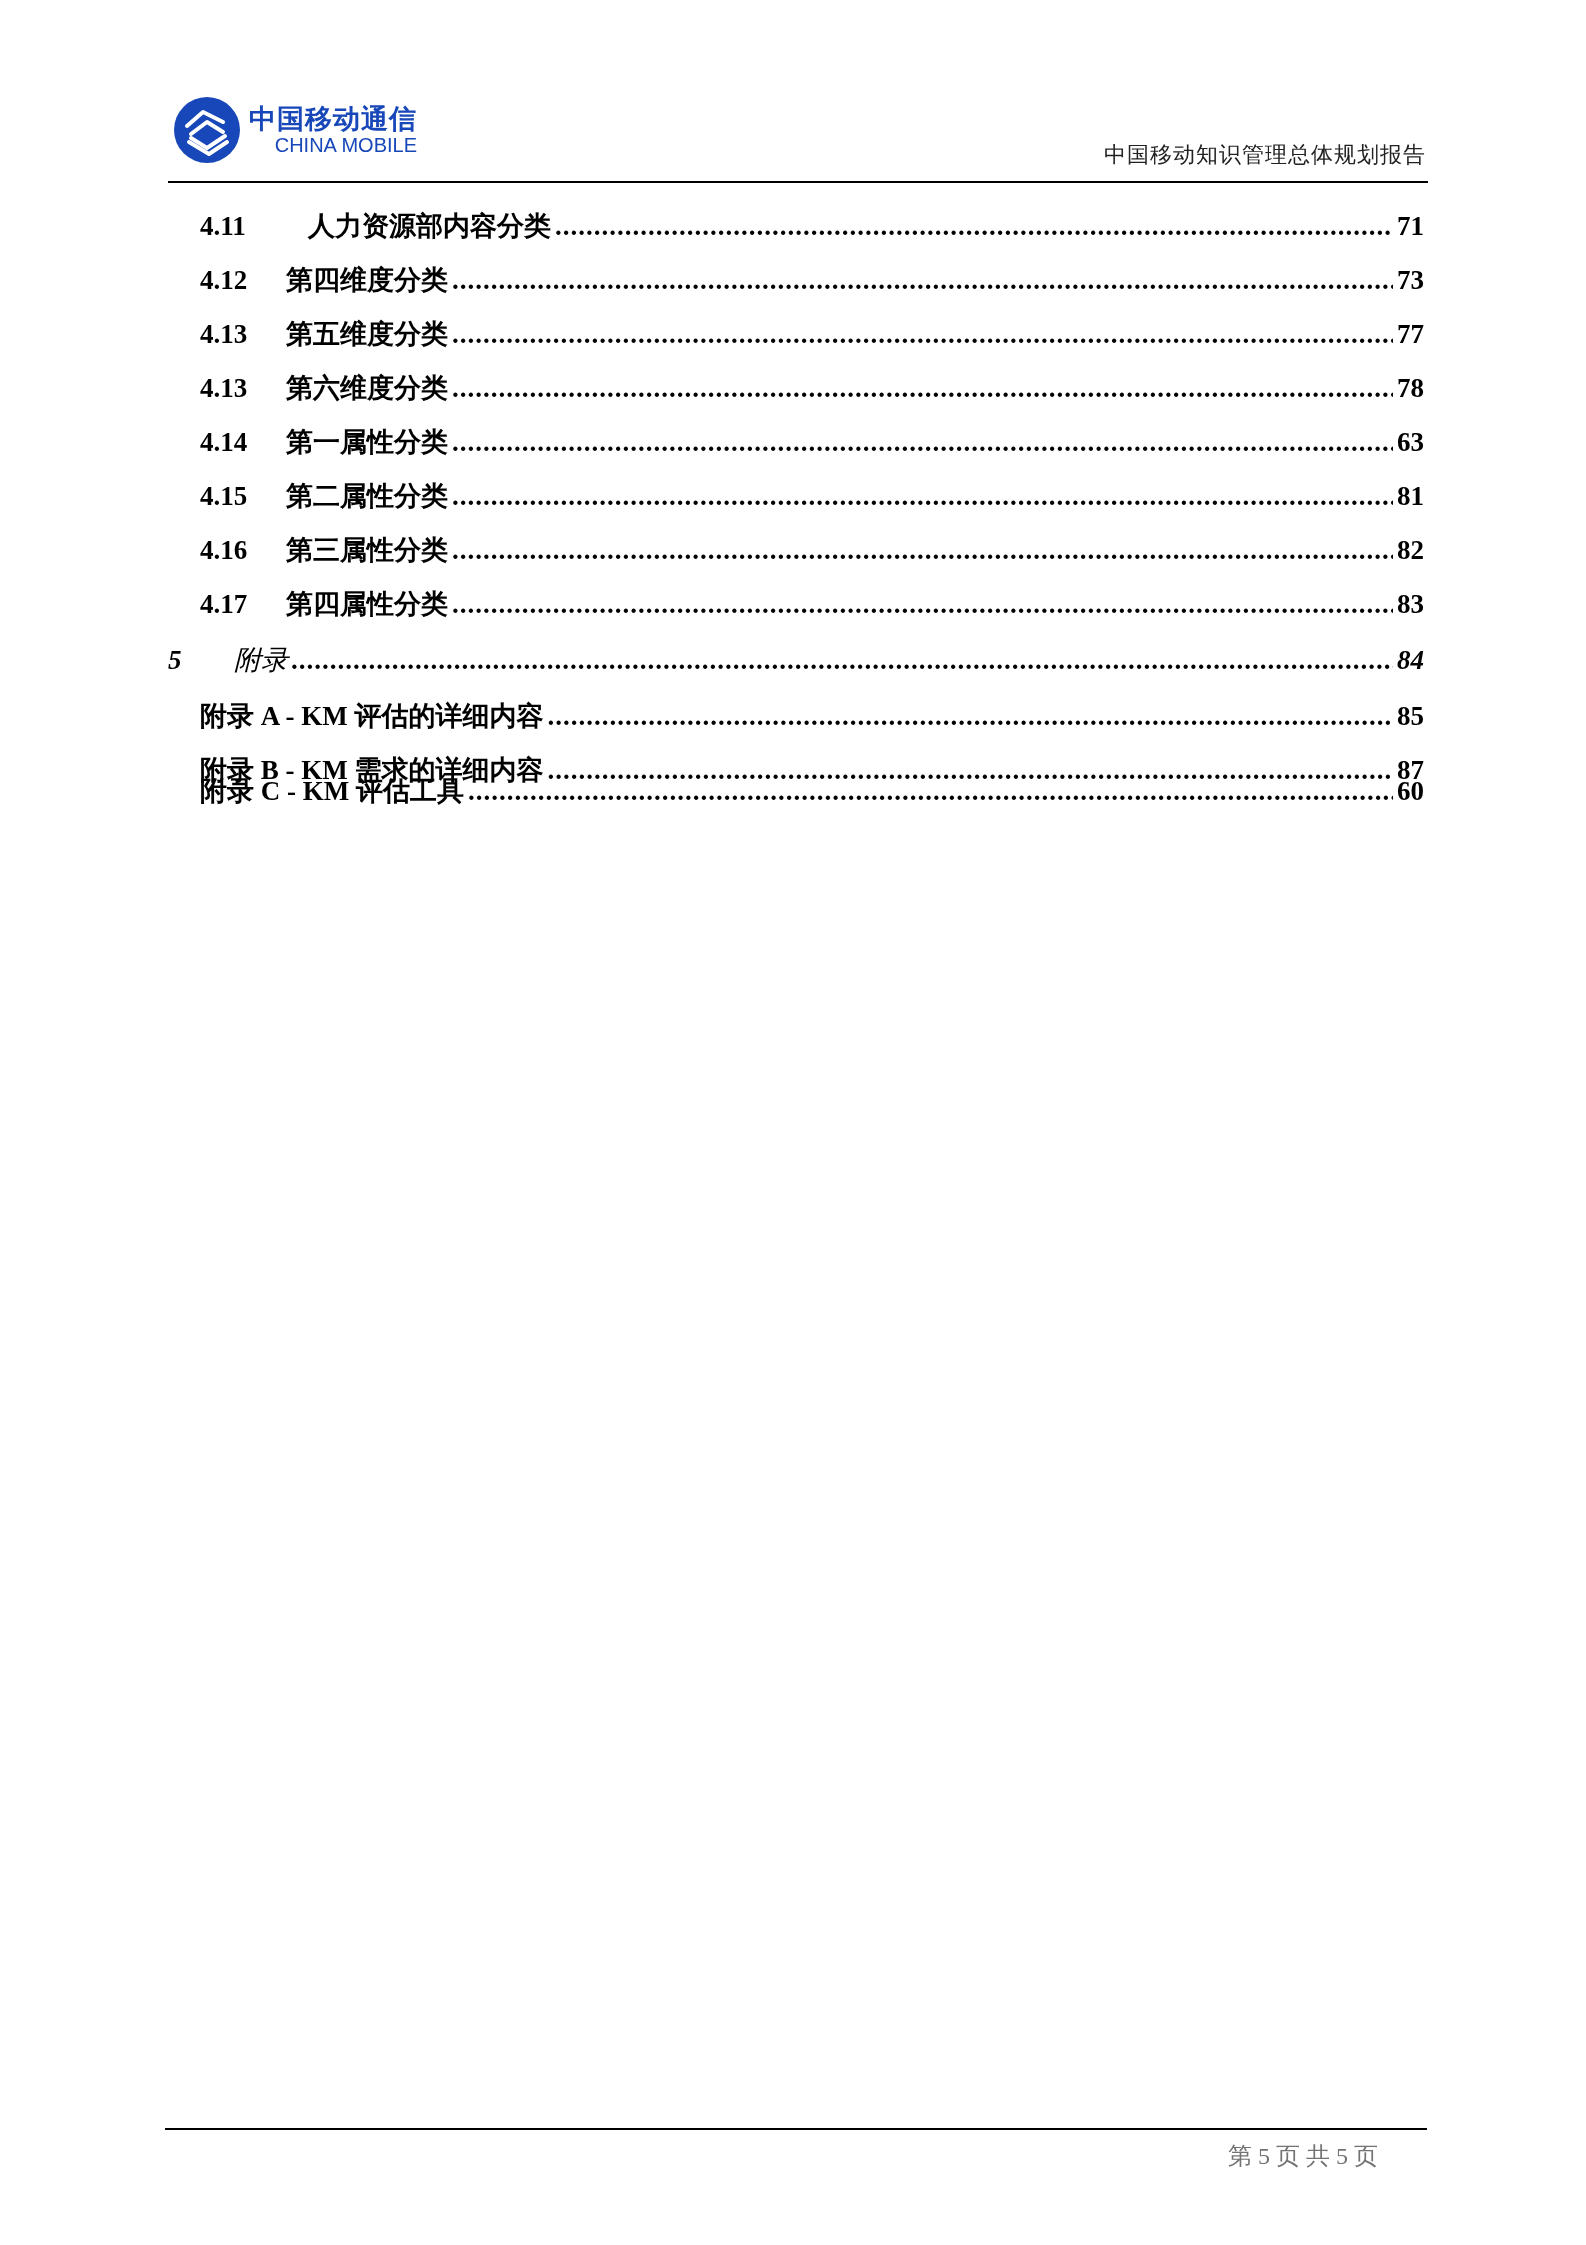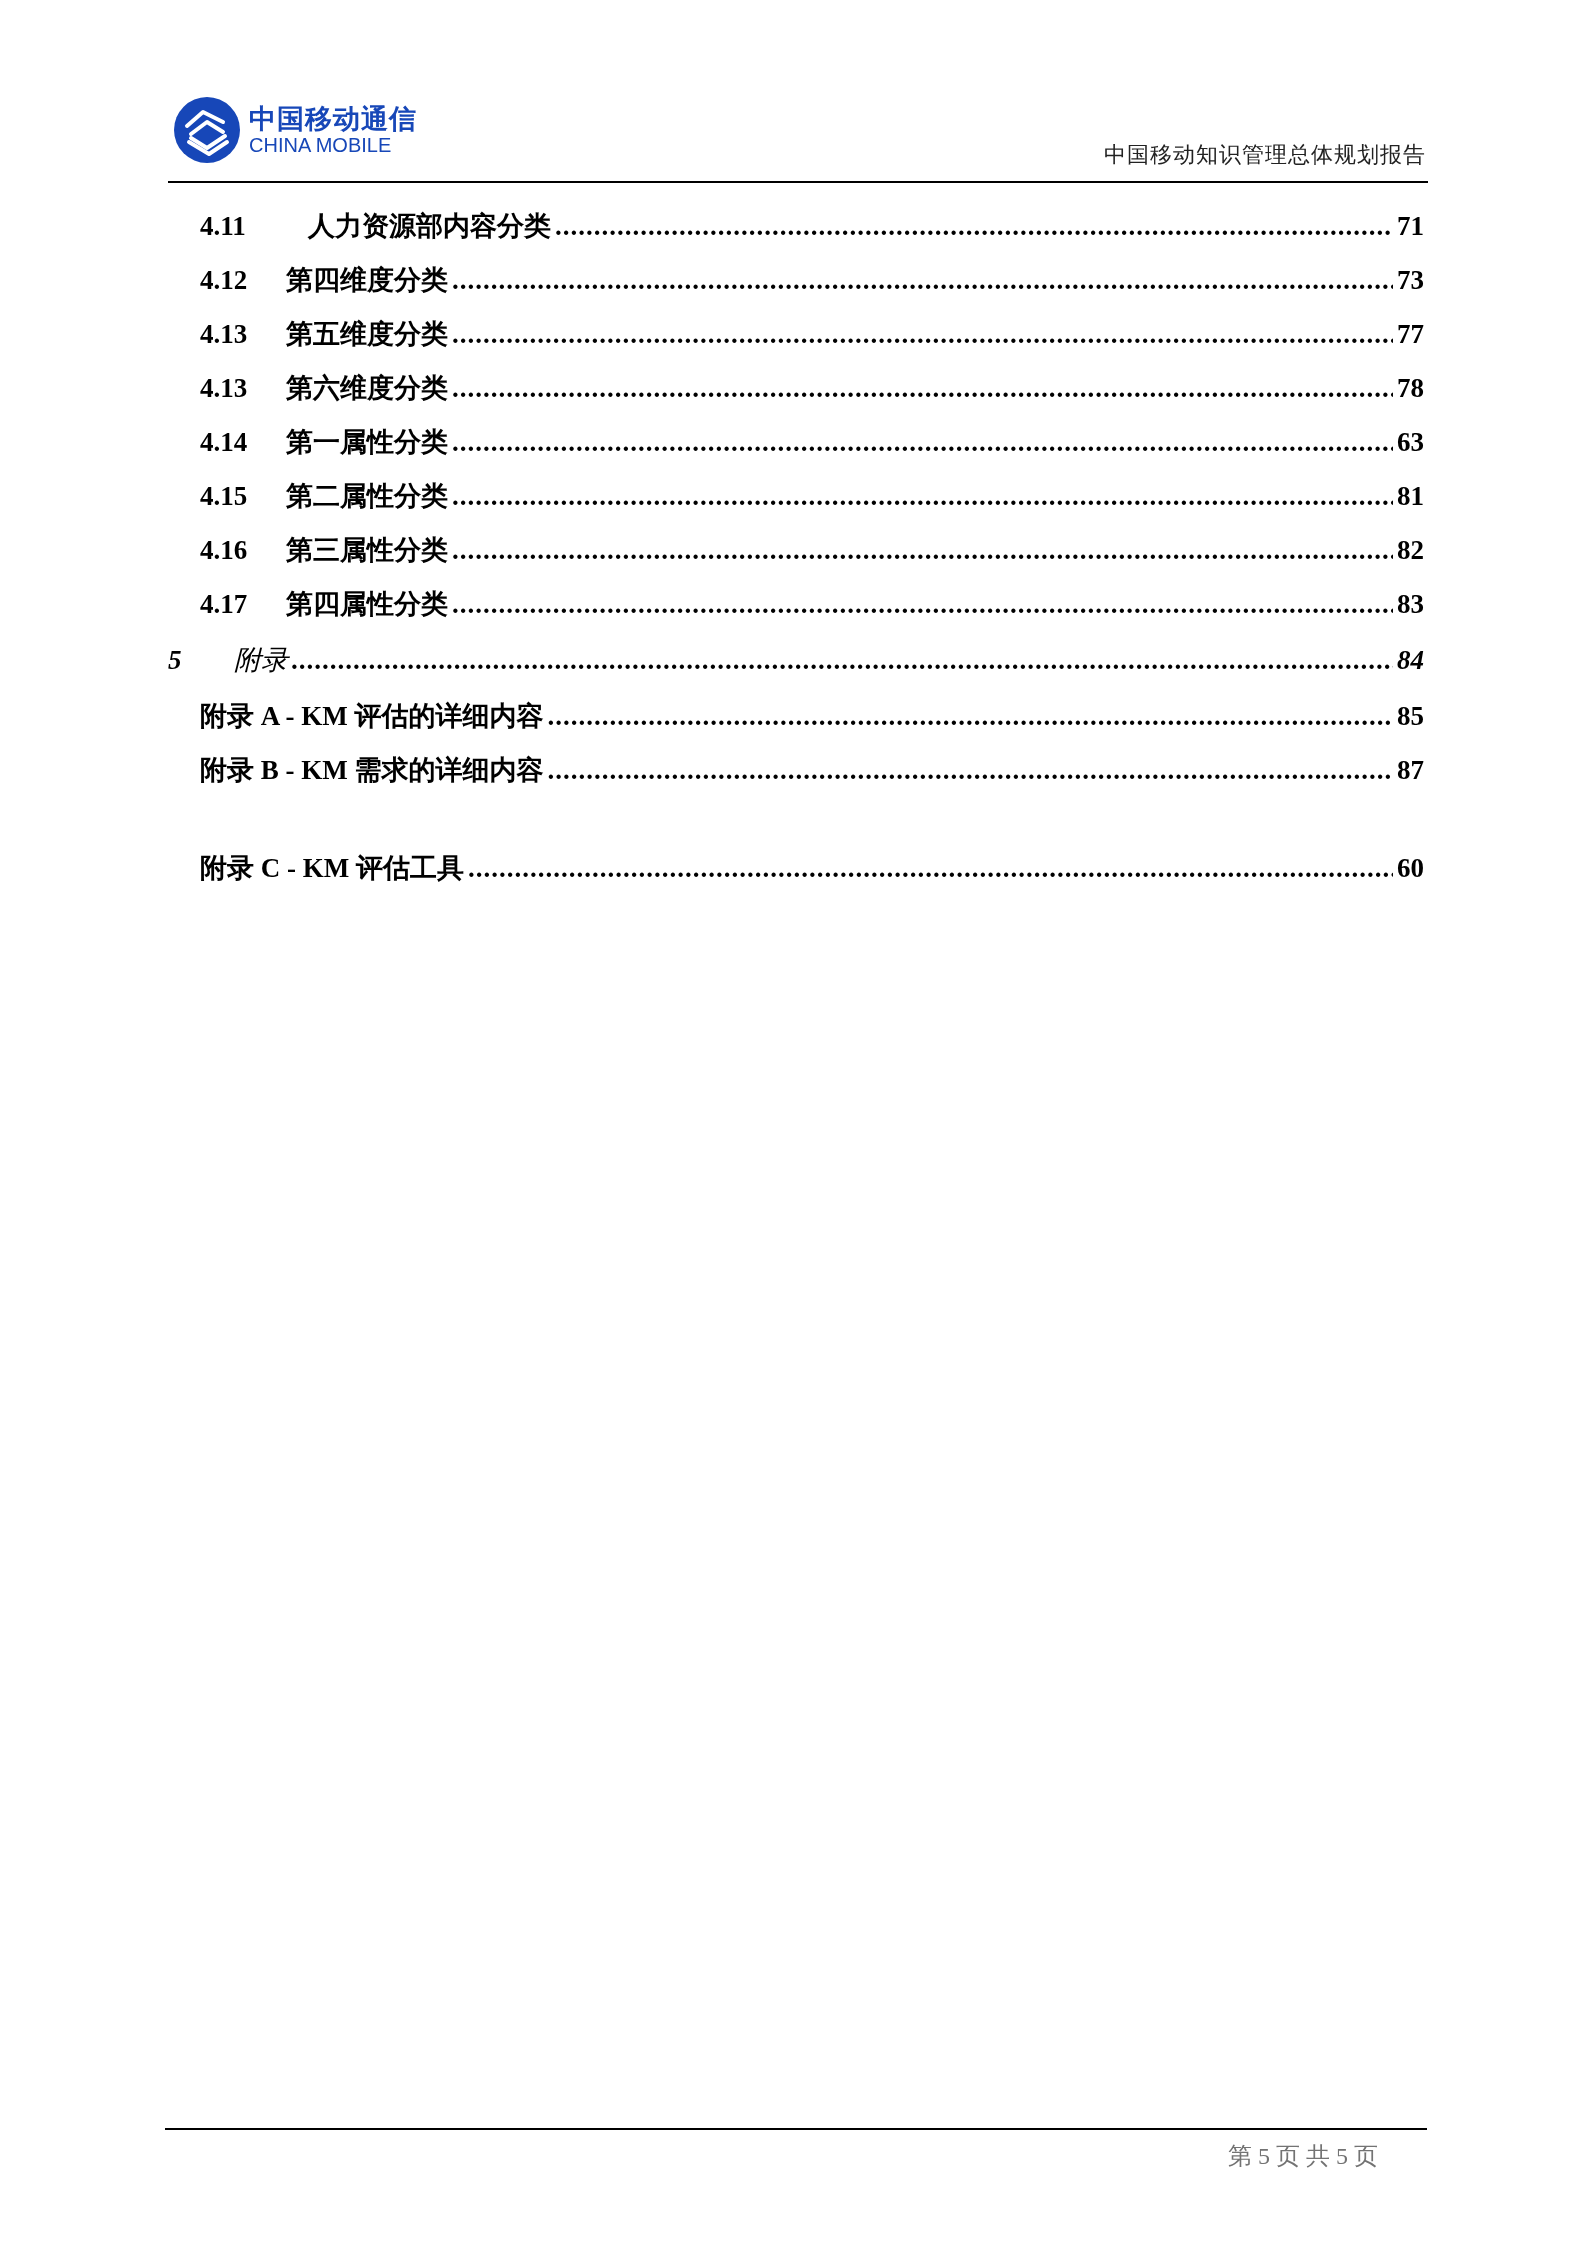--- a/index.html
+++ b/index.html
@@ -1,18 +1,18 @@
 <!DOCTYPE html>
 <html><head>
 <meta charset="utf-8">
 <style>
   html, body { margin:0; padding:0; background:#ffffff; }
   body { width:1586px; height:2245px; position:relative; overflow:hidden;
          font-family:"Liberation Serif", "DejaVu Serif", serif; color:#000; }
-  .logo { position:absolute; left:173px; top:96px; display:flex; align-items:center; }
+  .logo { position:absolute; left:173px; top:96px; display:flex; align-items:center;text-align:right; }
   .logo-mark { width:68px; height:68px; }
   .logo-text { margin-left:8px; color:#1747b8; font-family:"Liberation Sans","DejaVu Sans",sans-serif; }
   .logo-cn { font-size:27px; font-weight:bold; letter-spacing:1px; line-height:30px; }
   .logo-en { font-size:20px; line-height:22px; letter-spacing:0px; }
   .header-title { position:absolute; right:160px; top:140px; font-size:22px; color:#222; letter-spacing:1px; }
   .header-rule { position:absolute; left:168px; width:1260px; top:181px; height:2px; background:#000; }
   .toc { position:absolute; left:0; top:0; width:100%; }
   .toc-row { position:absolute; left:200px; width:1224px; height:40px; display:flex; align-items:baseline;
              font-size:27px; font-weight:bold; }
   .toc-num { display:inline-block; width:86px; }
@@ -108,21 +108,21 @@
     <span class="toc-title">附录 A  -  KM 评估的详细内容</span>
     <span class="toc-dots"></span>
     <span class="toc-page">85</span>
   </div>
   <div class="toc-row appendix" style="top:752px">
 
     <span class="toc-title">附录 B  -  KM 需求的详细内容</span>
     <span class="toc-dots"></span>
     <span class="toc-page">87</span>
   </div>
-  <div class="toc-row appendix" style="top:850px">
+  <div class="toc-row appendix" style="top:773px">
 
     <span class="toc-title">附录 C  -  KM 评估工具</span>
     <span class="toc-dots"></span>
     <span class="toc-page">60</span>
   </div>
 </div>
 
 <div class="footer-rule"></div>
 <div class="footer-text">第 5 页 共 5 页</div>
 

